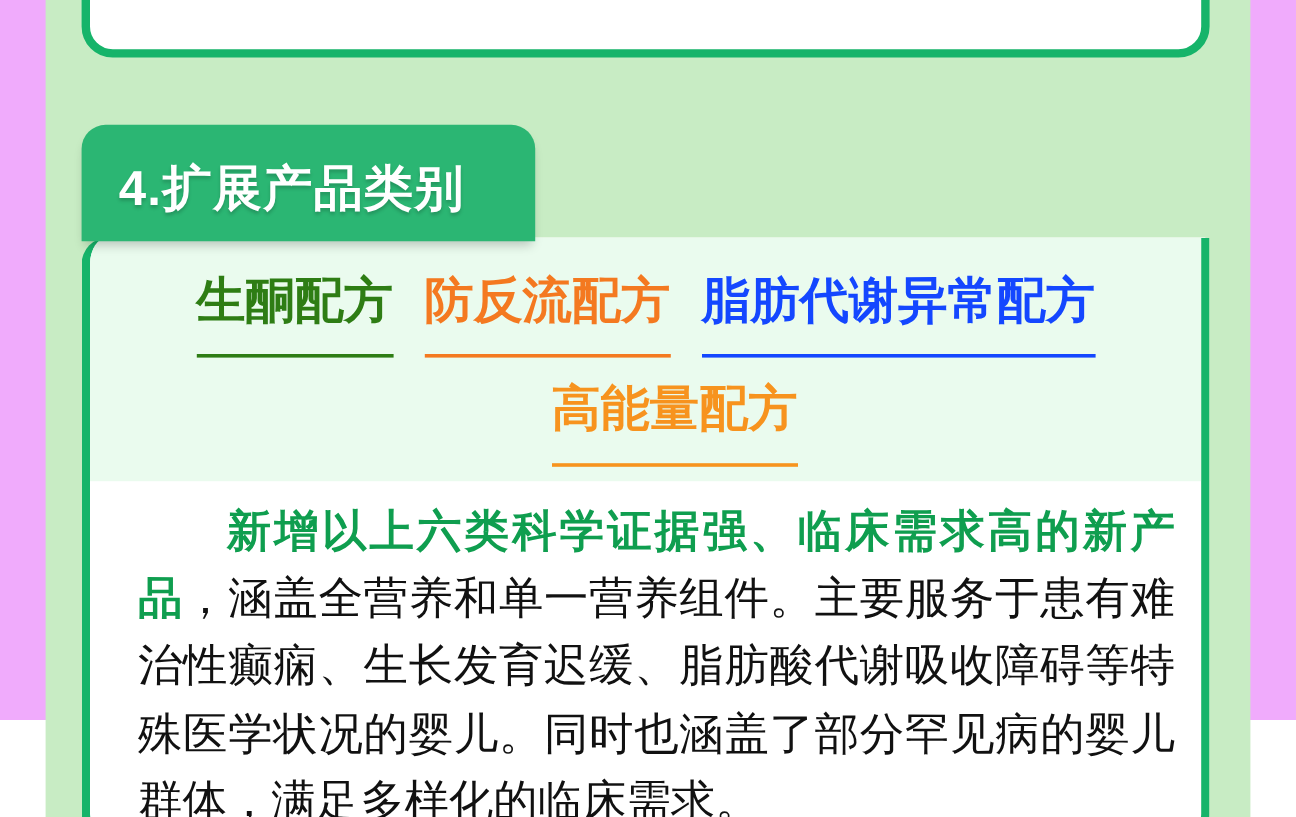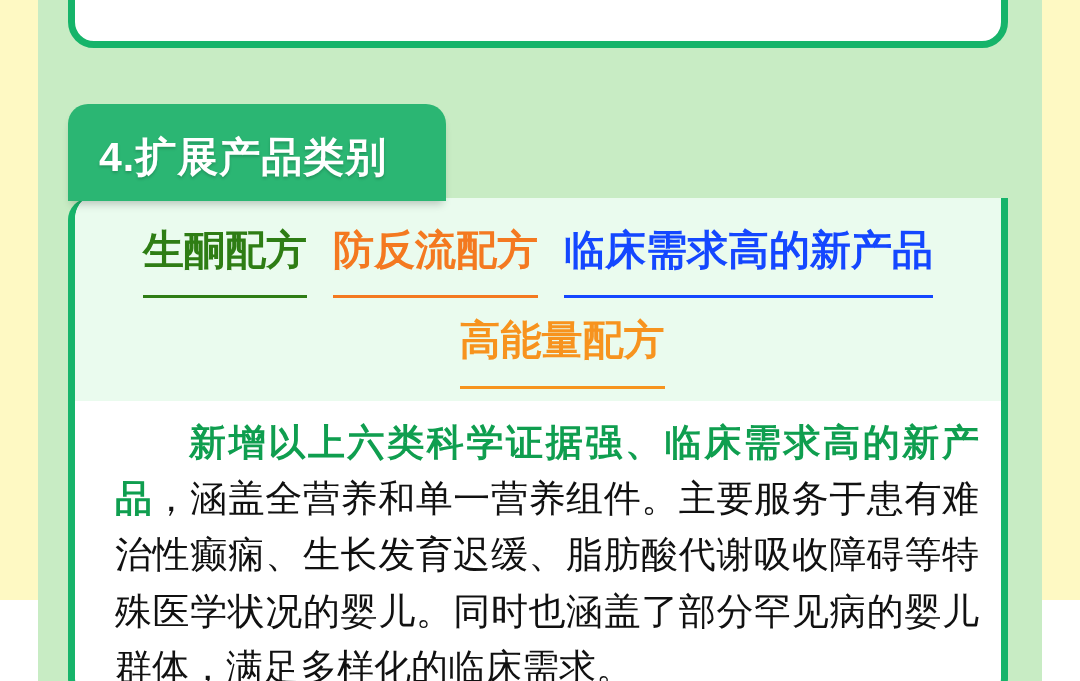--- a/index.html
+++ b/index.html
@@ -14,21 +14,21 @@
     overflow: hidden;
     position: relative;
   }
 
   
   #page {
     position: absolute;
     left: 0; top: 0;
     width: 1080px;
     height: 600px;
-    background: #fef9c3;
+    background: #f0abfc;
   }
 
   
   #green-band {
     position: absolute;
     left: 38px;
     top: 0;
     width: 1004px;
     height: 681px;
     background: #c8ecc4;
@@ -147,21 +147,21 @@
     <div id="tab">
       <div id="tab-label">4.扩展产品类别</div>
     </div>
 
     <div id="body-card">
 
       <div id="tags">
         <div class="tag-row row1">
           <span class="tag" style="color: rgb(46, 125, 20);">生酮配方</span>
           <span class="tag" style="color: rgb(244, 121, 32); text-align: center;">防反流配方</span>
-          <span class="tag" style="color: rgb(20, 71, 255);">临床需求高的新产品</span>
+          <span class="tag" style="color: rgb(20, 71, 255);">脂肪代谢异常配方</span>
         </div>
         <div class="tag-row row2">
           <span class="tag" style="color: rgb(247, 147, 30); margin-left: 48px;">高能量配方</span>
         </div>
       </div>
 
       <div id="para">
         <span class="lead">新增以上六类科学证据强、临床需求高的新产品</span><span>，涵盖全营养和单一营养组件。主要服务于患有难治性癫痫、生长发育迟缓、脂肪酸代谢吸收障碍等特殊医学状况的婴儿。同时也涵盖了部分罕见病的婴儿群体，满足多样化的临床需求。</span>
       </div>
 

